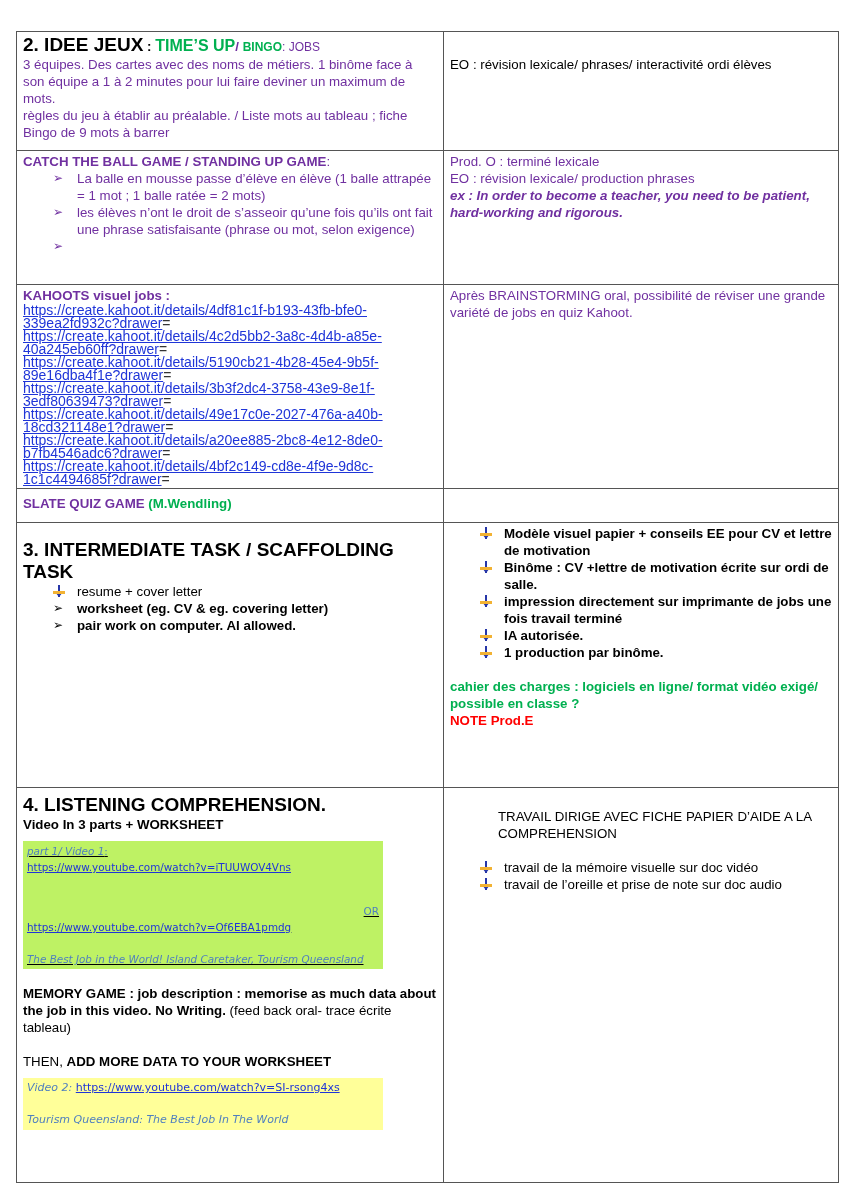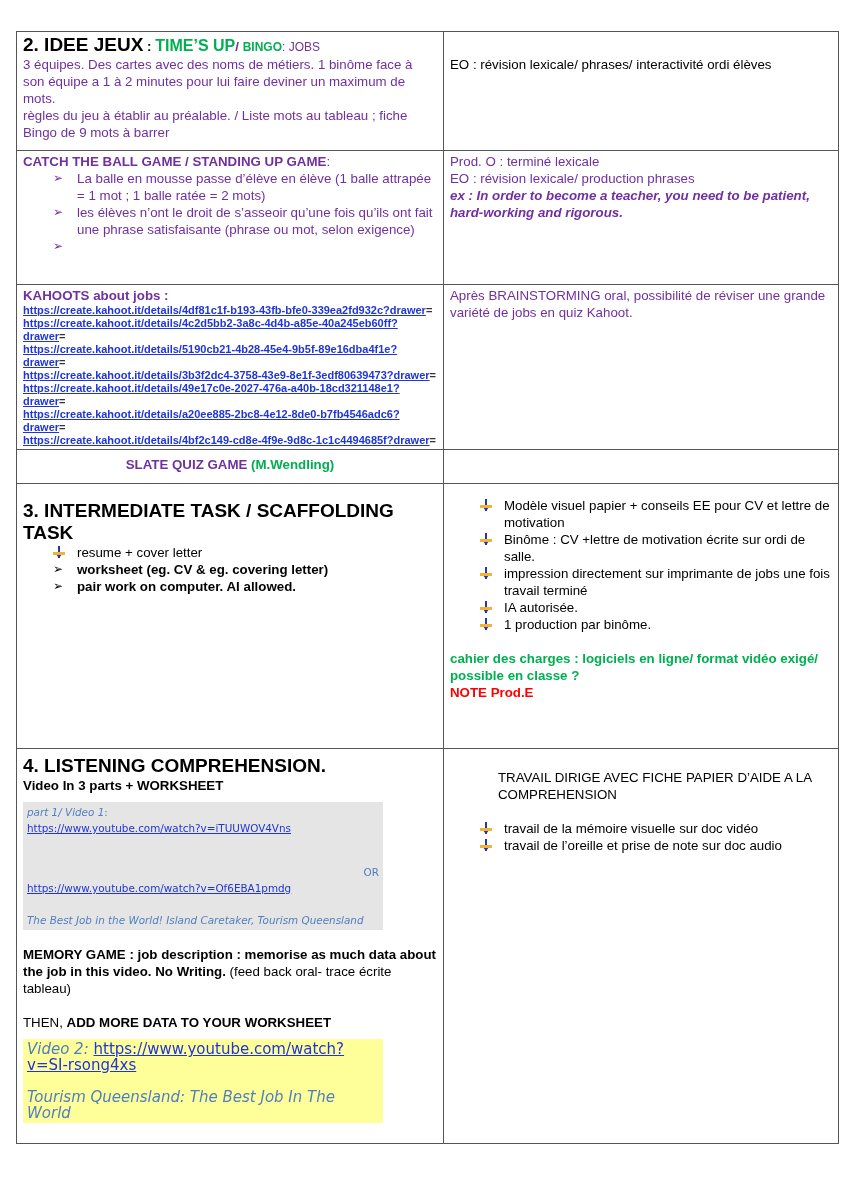--- a/index.html
+++ b/index.html
@@ -10,35 +10,35 @@
   table.doc td { border: 1.3px solid #555; vertical-align: top; padding: 2px 6px 2px 6px; font-size: 13.3px; line-height: 17px; }
   td.left { width: 414px; }
   td.right { width: 382px; }
   .purple { color: #7030a0; }
   .green { color: #00b050; }
   .red { color: #ff0000; }
   .bold { font-weight: bold; }
   .ital { font-style: italic; }
   .h-big { font-size: 19px; font-weight: bold; line-height: 22px; }
   .link { color: #1f35d8; text-decoration: underline; }
-  .kahoot-links { font-size: 11px; line-height: 13px; font-weight: bold; }
+  .kahoot-links { font-size: 14px; line-height: 13px; }
   .kahoot-links .eq { color: #333; }
   ul.arrows, ul.hands, ul.dots { list-style: none; margin: 0; padding: 0; }
   ul.arrows li, ul.hands li, ul.dots li { position: relative; padding-left: 54px; }
   ul.arrows li .mk, ul.hands li .mk, ul.dots li .mk { position: absolute; left: 30px; top: 0; }
   .arrow-glyph { font-size: 12px; }
   .hand { display: inline-block; width: 12px; height: 13px; position: relative; top: 2px; }
   .hand::before { content: ""; position: absolute; left: 5px; top: 0; width: 2px; height: 12px; background: #2636a8; }
   .hand::after { content: ""; position: absolute; left: 0; top: 6px; width: 12px; height: 0;
                  border-top: 3px solid #f2b233; }
   .hand .tip { position: absolute; left: 2px; top: 7px; width: 0; height: 0;
                border-left: 4px solid transparent; border-right: 4px solid transparent; border-top: 5px solid #2636a8; }
   .dot { display: inline-block; width: 6px; height: 6px; border-radius: 50%; position: relative; top: -1px; }
   .box-green { background: #c6dfb4; width: 352px; margin: 8px 0 6px 0; padding: 2px 4px; font-family: "DejaVu Sans", sans-serif; font-size: 10.4px; line-height: 16px; }
-  .box-yellow { background: #ffff99; width: 352px; margin: 8px 0 6px 0; padding: 2px 4px; font-family: "DejaVu Sans", sans-serif; font-size: 15px; line-height: 16px; }
+  .box-yellow { background: #ffff99; width: 352px; margin: 8px 0 6px 0; padding: 2px 4px; font-family: "DejaVu Sans", sans-serif; font-size: 11px; line-height: 16px; }
   .box-label { color: #4f7fbf; font-style: italic; }
   .box-or { text-align: right; color: #4f7fbf; margin-top: 28px; }
   .box-link { color: #1f35d8; text-decoration: underline; }
   .spacer { height: 17px; }
 </style>
 </head>
 <body>
 
 <div class="page">
 <table class="doc">
@@ -68,74 +68,74 @@
     </td>
     <td class="right">
       <div class="purple">Prod. O : terminé lexicale</div>
       <div class="purple">EO : révision lexicale/ production phrases</div>
       <div class="purple bold ital">ex : In order to become a teacher, you need to be patient, hard-working and rigorous.</div>
     </td>
   </tr>
 
   <tr style="height:136px;">
     <td class="left">
-      <div class="purple bold">KAHOOTS about jobs :</div>
+      <div class="purple bold">KAHOOTS visuel jobs :</div>
       <div class="kahoot-links">
         <div><a class="link">https://create.kahoot.it/details/4df81c1f-b193-43fb-bfe0-339ea2fd932c?drawer</a><span class="eq">=</span></div>
         <div><a class="link">https://create.kahoot.it/details/4c2d5bb2-3a8c-4d4b-a85e-40a245eb60ff?drawer</a><span class="eq">=</span></div>
         <div><a class="link">https://create.kahoot.it/details/5190cb21-4b28-45e4-9b5f-89e16dba4f1e?drawer</a><span class="eq">=</span></div>
         <div><a class="link">https://create.kahoot.it/details/3b3f2dc4-3758-43e9-8e1f-3edf80639473?drawer</a><span class="eq">=</span></div>
         <div><a class="link">https://create.kahoot.it/details/49e17c0e-2027-476a-a40b-18cd321148e1?drawer</a><span class="eq">=</span></div>
         <div><a class="link">https://create.kahoot.it/details/a20ee885-2bc8-4e12-8de0-b7fb4546adc6?drawer</a><span class="eq">=</span></div>
         <div><a class="link">https://create.kahoot.it/details/4bf2c149-cd8e-4f9e-9d8c-1c1c4494685f?drawer</a><span class="eq">=</span></div>
       </div>
     </td>
     <td class="right">
       <div class="purple">Après BRAINSTORMING oral, possibilité de réviser une grande variété de jobs en quiz Kahoot.</div>
     </td>
   </tr>
 
-  <tr style="height:34px;text-align:center;">
+  <tr style="height:34px;">
     <td class="left">
       <div style="margin-top:4px;"><span class="purple bold">SLATE QUIZ GAME</span> <span class="green bold">(M.Wendling)</span></div>
     </td>
     <td class="right"></td>
   </tr>
 
 
   <tr style="height:265px;">
     <td class="left">
       <div class="h-big" style="margin-top:14px;">3. INTERMEDIATE TASK / SCAFFOLDING TASK</div>
       <ul class="hands">
         <li><span class="mk"><span class="hand"><span class="tip"></span></span></span><span>resume + cover letter</span></li>
       </ul>
       <ul class="arrows">
         <li class="bold"><span class="mk arrow-glyph">➢</span><span>worksheet (eg. CV &amp; eg. covering letter)</span></li>
         <li class="bold"><span class="mk arrow-glyph">➢</span><span>pair work on computer. AI allowed.</span></li>
       </ul>
     </td>
     <td class="right">
-      <ul class="hands" style="margin-top:11px;">
+      <ul class="hands" style="margin-top:0;font-weight:bold;">
         <li><span class="mk"><span class="hand"><span class="tip"></span></span></span><span>Modèle visuel papier + conseils EE pour CV et lettre de motivation</span></li>
         <li><span class="mk"><span class="hand"><span class="tip"></span></span></span><span>Binôme : CV +lettre de motivation écrite sur ordi de salle.</span></li>
         <li><span class="mk"><span class="hand"><span class="tip"></span></span></span><span>impression directement sur imprimante de jobs une fois travail terminé</span></li>
         <li><span class="mk"><span class="hand"><span class="tip"></span></span></span><span>IA autorisée.</span></li>
         <li><span class="mk"><span class="hand"><span class="tip"></span></span></span><span>1 production par binôme.</span></li>
       </ul>
       <div class="spacer"></div>
       <div class="green bold">cahier des charges : logiciels en ligne/ format vidéo exigé/ possible en classe ?</div>
       <div class="red bold">NOTE Prod.E</div>
     </td>
   </tr>
 
   <tr style="height:395px;">
     <td class="left">
       <div class="h-big" style="margin-top:4px;">4. LISTENING COMPREHENSION.</div>
       <div class="bold">Video  In 3 parts +  WORKSHEET</div>
-      <div class="box-green" style="background: #e5e5e5;">
+      <div class="box-green" style="background: #bef264; text-decoration: underline;">
         <div><span class="box-label">part 1/ Video 1</span><span class="box-label" style="font-style:normal">:</span></div>
         <div><a class="box-link">https://www.youtube.com/watch?v=iTUUWOV4Vns</a></div>
         <div class="box-or">OR</div>
         <div><a class="box-link">https://www.youtube.com/watch?v=Of6EBA1pmdg</a></div>
         <div style="height:16px"></div>
         <div class="box-label">The Best Job in the World!  Island Caretaker, Tourism Queensland</div>
       </div>
       <div style="height:10px"></div>
       <div><span class="bold"> MEMORY GAME : job description : memorise as much data about the job in this video. No Writing.</span><span> (feed back oral- trace écrite tableau)</span></div>
       <div style="height:17px"></div>

